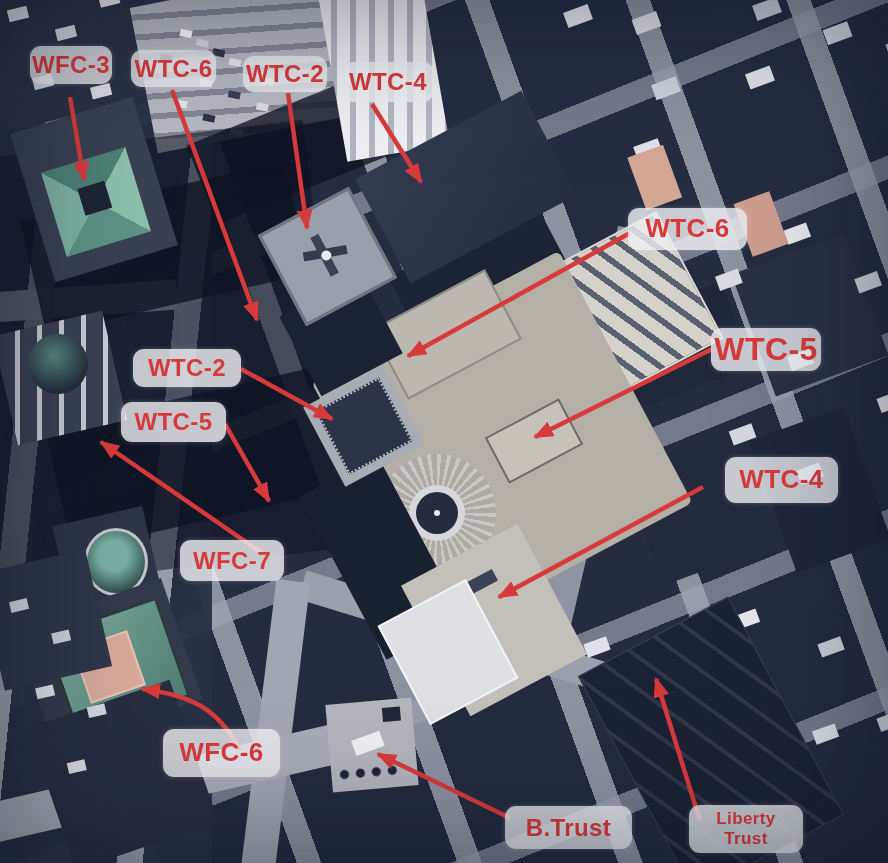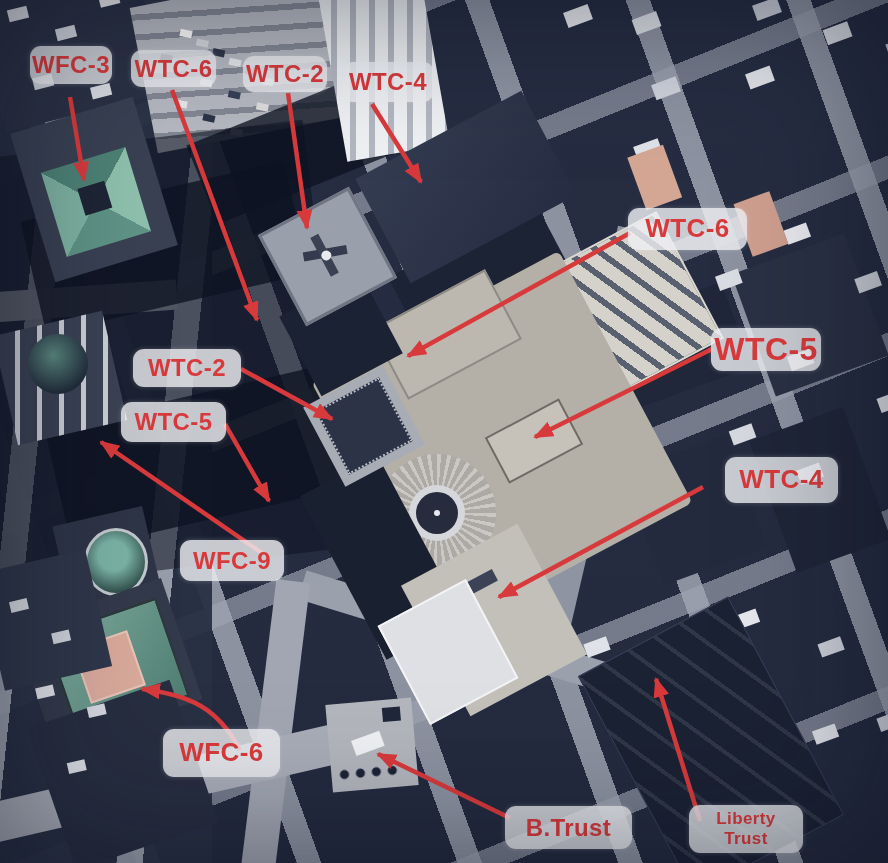--- a/index.html
+++ b/index.html
@@ -138,21 +138,21 @@
     </svg>
   <div id="annotations">
       <div class="ann-label" style="left: 30px; top: 46px; width: 82px; height: 38px; font-size: 24px; text-align: center;">WFC-3</div>
       <div class="ann-label" style="left: 131px; top: 50px; width: 85px; height: 37px; font-size: 24px;">WTC-6</div>
       <div class="ann-label" style="left: 243px; top: 56px; width: 84px; height: 36px; font-size: 24px;">WTC-2</div>
       <div class="ann-label" style="left: 342px; top: 62px; width: 92px; height: 40px; font-size: 24px;">WTC-4</div>
       <div class="ann-label" style="left: 628px; top: 208px; width: 119px; height: 42px; font-size: 26px;">WTC-6</div>
       <div class="ann-label" style="left: 711px; top: 328px; width: 110px; height: 43px; font-size: 32px;">WTC-5</div>
       <div class="ann-label" style="left: 133px; top: 349px; width: 108px; height: 38px; font-size: 24px;">WTC-2</div>
       <div class="ann-label" style="left: 121px; top: 402px; width: 105px; height: 40px; font-size: 24px;">WTC-5</div>
-      <div class="ann-label" style="left: 180px; top: 540px; width: 104px; height: 41px; font-size: 24px;">WFC-9</div>
+      <div class="ann-label" style="left: 180px; top: 540px; width: 104px; height: 41px; font-size: 24px;">WFC-7</div>
       <div class="ann-label" style="left: 696px; top: 457px; width: 113px; height: 46px; font-size: 26px; margin-left: 29px;">WTC-4</div>
       <div class="ann-label" style="left: 163px; top: 729px; width: 117px; height: 48px; font-size: 26px;">WFC-6</div>
       <div class="ann-label" style="left: 505px; top: 806px; width: 127px; height: 43px; font-size: 24px;">B.Trust</div>
       <div class="ann-label" style="left: 689px; top: 805px; width: 114px; height: 48px; font-size: 17px;">Liberty
 Trust</div>
     </div>
 
   <div class="b" id="vignette"></div>
 </div>
 

